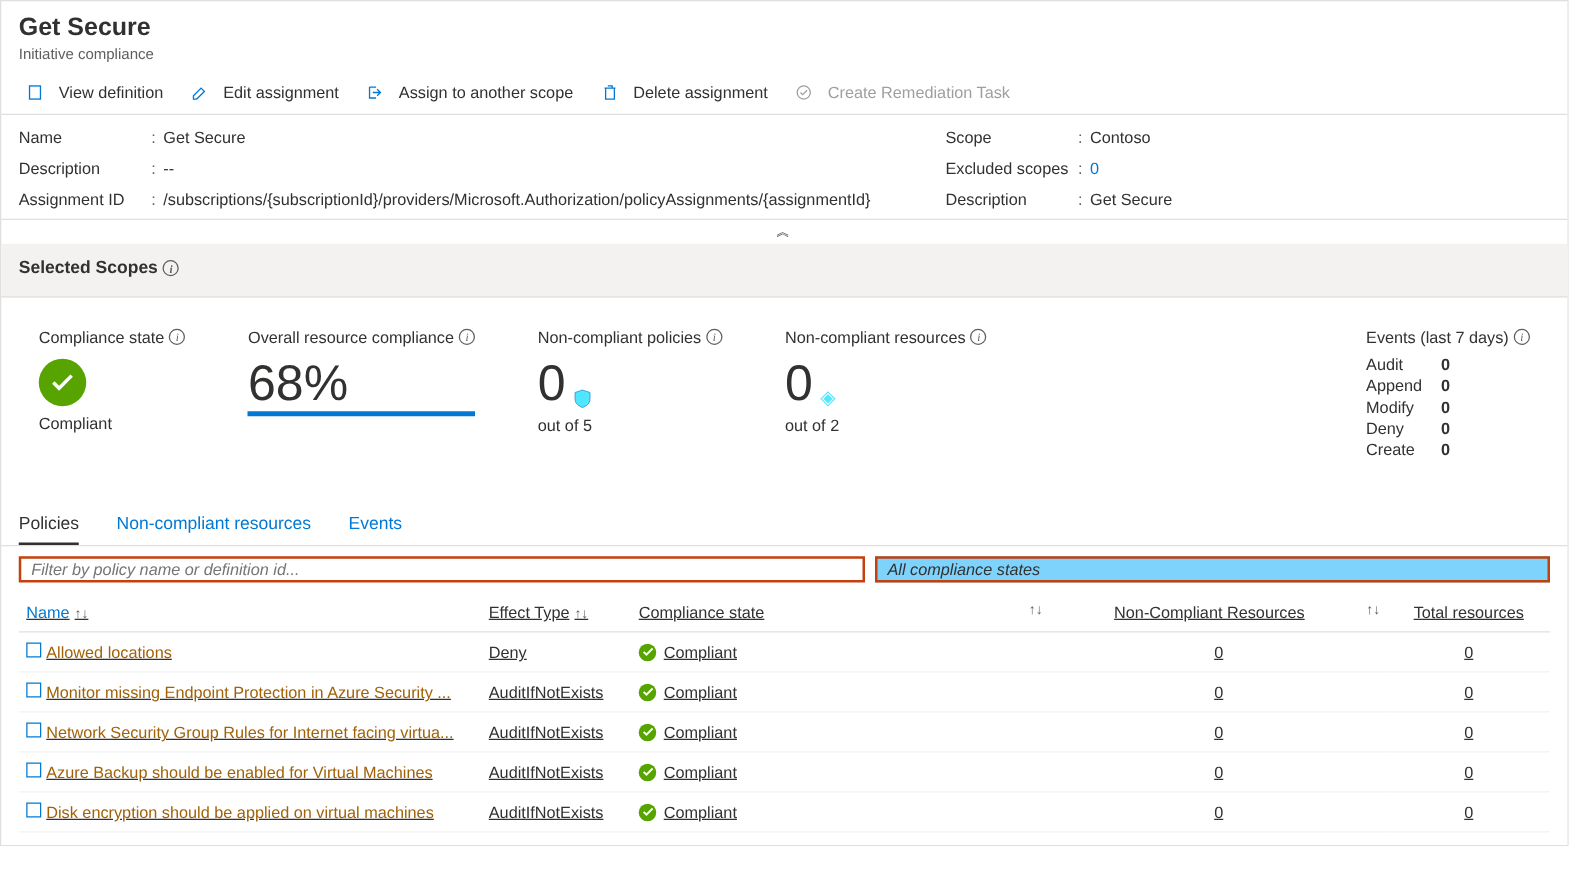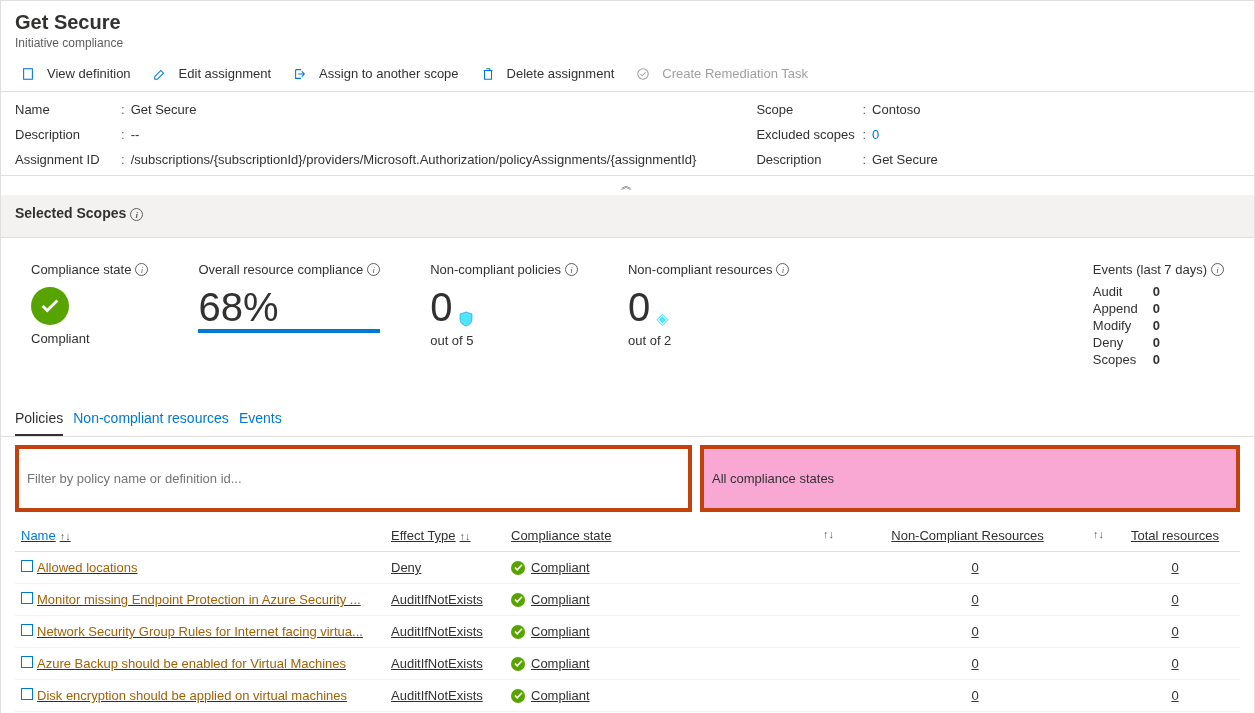--- a/index.html
+++ b/index.html
@@ -30,27 +30,27 @@
 .stat .sub { font-size: 13px; color: #323130; margin-top: 6px; }
 .check-circle { width: 38px; height: 38px; background: #57a300; border-radius: 50%; display: flex; align-items: center; justify-content: center; }
 .check-circle svg { width: 22px; height: 22px; fill: #fff; }
 .underline-blue { border-bottom: 4px solid #0078d4; padding-bottom: 2px; display: inline-block; }
 .mini-icon { width: 16px; height: 16px; display: inline-block; }
 .events { font-size: 13px; }
 .events .title { display: flex; align-items: center; gap: 4px; margin-bottom: 6px; }
 .events .row { display: flex; gap: 10px; padding: 1px 0; }
 .events .row .lbl { min-width: 50px; }
 .events .row .val { font-weight: 600; }
-.tabs { display: flex; gap: 10px; padding: 0 14px; border-bottom: 1px solid #e1dfdd; margin-top: 20px; }
+.tabs { display: flex; gap: 30px; padding: 0 14px; border-bottom: 1px solid #e1dfdd; margin-top: 20px; }
 .tab { padding: 8px 0; cursor: pointer; font-size: 14px; color: #0078d4; }
 .tab.active { color: #323130; border-bottom: 2px solid #323130; font-weight: 400; }
 .filters { display: flex; gap: 8px; padding: 8px 14px; }
-.filters input, .filters .filter-dd { border: 4px solid #c2410c; padding: 22px 8px; font-size: 13px; font-family: inherit; }
+.filters input, .filters .filter-dd { border: 2px solid #c2410c; padding: 1px 8px; font-size: 13px; font-family: inherit; font-style: italic; }
 .filters input { flex: 1; }
-.filters .filter-dd { flex: 0 0 540px; background: #f9a8d4; display: flex; align-items: center; }
+.filters .filter-dd { flex: 0 0 540px; background: #7dd3fc; display: flex; align-items: center; }
 table { width: calc(100% - 28px); margin: 0 14px 10px; border-collapse: collapse; font-size: 13px; text-decoration: underline; }
 th { text-align: left; padding: 8px 6px; font-weight: 400; border-bottom: 1px solid #e1dfdd; position: relative; }
 th .sort { color: #605e5c; font-size: 11px; margin-left: 4px; cursor: pointer; }
 th.link { color: #0078d4; }
 td { padding: 8px 6px; border-bottom: 1px solid #f3f2f1; }
 td.link a { color: #a16207; text-decoration: none; }
 .compliant-badge { display: flex; align-items: center; gap: 6px; }
 .green-check { width: 14px; height: 14px; background: #57a300; border-radius: 50%; display: inline-flex; align-items: center; justify-content: center; }
 .green-check svg { width: 9px; height: 9px; fill: #fff; }
 .policy-icon { width: 12px; height: 12px; border: 1px solid #0078d4; display: inline-block; margin-right: 4px; flex-shrink: 0; }
@@ -208,21 +208,21 @@
           </div>
           <div class="row">
             <span class="lbl">Modify</span>
             <span class="val">0</span>
           </div>
           <div class="row">
             <span class="lbl">Deny</span>
             <span class="val">0</span>
           </div>
           <div class="row">
-            <span class="lbl">Scopes</span>
+            <span class="lbl">Create</span>
             <span class="val">0</span>
           </div>
         </div>
     </div>
   </div>
 
   <div class="tabs">
     <div class="tab active">Policies</div>
     <div class="tab">Non-compliant resources</div>
     <div class="tab">Events</div>

